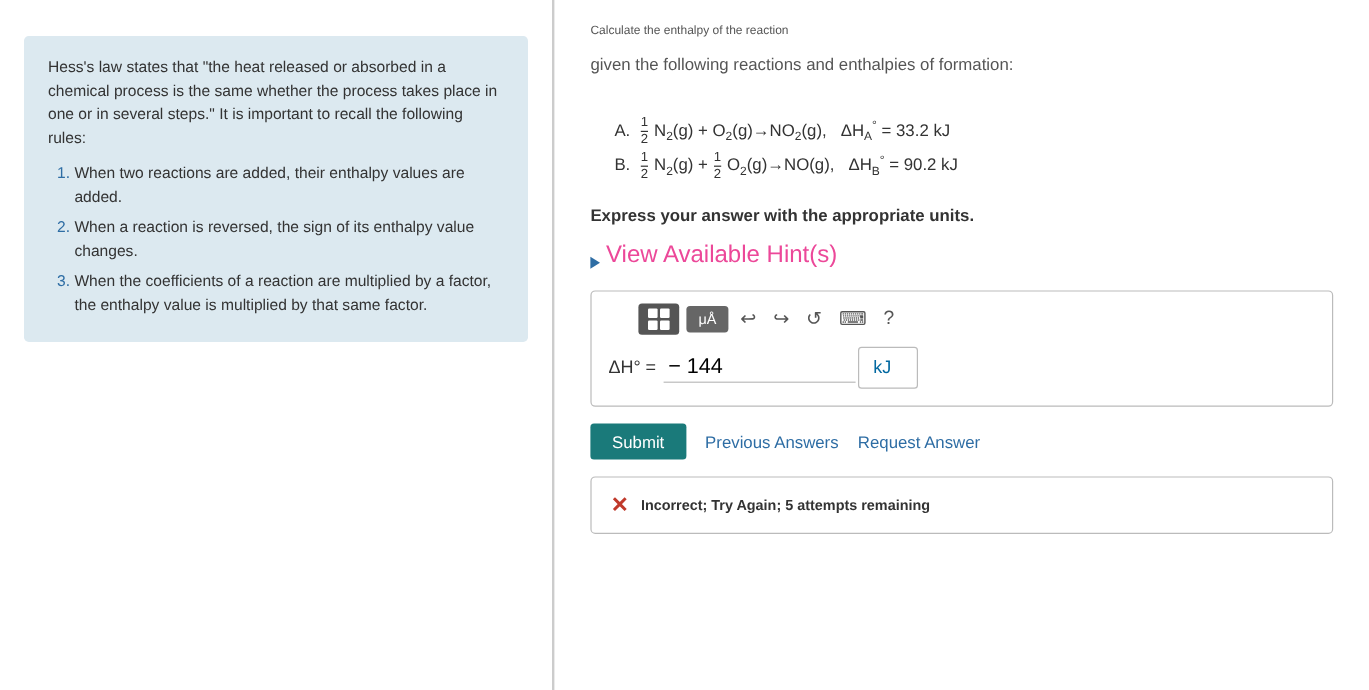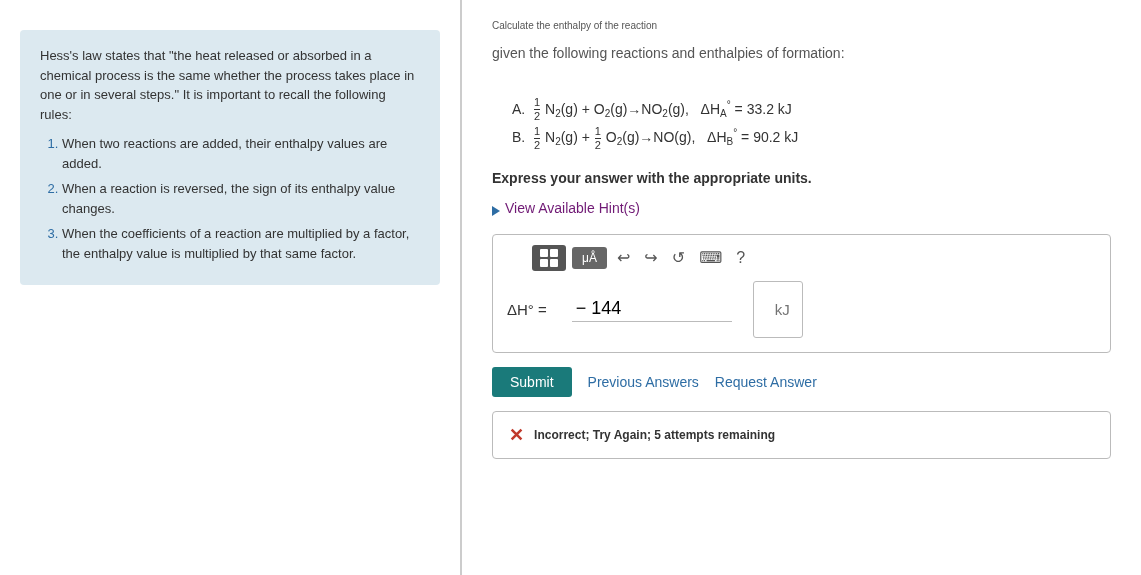--- a/index.html
+++ b/index.html
@@ -95,22 +95,22 @@
     }
 
     .express-text {
       font-size: 14px;
       font-weight: bold;
       color: #333;
       margin-bottom: 4px;
     }
 
     .hint-link {
-      color: #701a75;
-      font-size: 14px;
+      color: #ec4899;
+      font-size: 20px;
       cursor: pointer;
       display: flex;
       align-items: flex-end;
       gap: 5px;
       margin-bottom: 8px;
     }
 
     .hint-link .triangle {
       display: inline-block;
       width: 0;
@@ -160,21 +160,21 @@
       border: none;
       font-size: 16px;
       color: #555;
       cursor: pointer;
       padding: 2px 4px;
     }
 
     .input-row {
       display: flex;
       align-items: center;
-      gap: 21px;
+      gap: 2px;
     }
 
     .delta-label {
       font-size: 15px;
       color: #333;
       white-space: nowrap;
       margin-right: 4px;
     }
 
     .answer-input {
@@ -184,25 +184,25 @@
       color: #000000;
       width: 160px;
       padding: 2px 4px;
       outline: none;
       background: transparent;
     }
 
     .unit-box {
       border: 1px solid #bbb;
       border-radius: 3px;
-      padding: 19px 12px;
+      padding: 8px 12px;
       font-size: 15px;
-      color: #737373;
+      color: #0369a1;
       min-width: 50px;
-      text-align: right;
+      text-align: left;
     }
 
     
     .submit-row {
       display: flex;
       align-items: center;
       gap: 16px;
       margin-top: 4px;
     }
 

